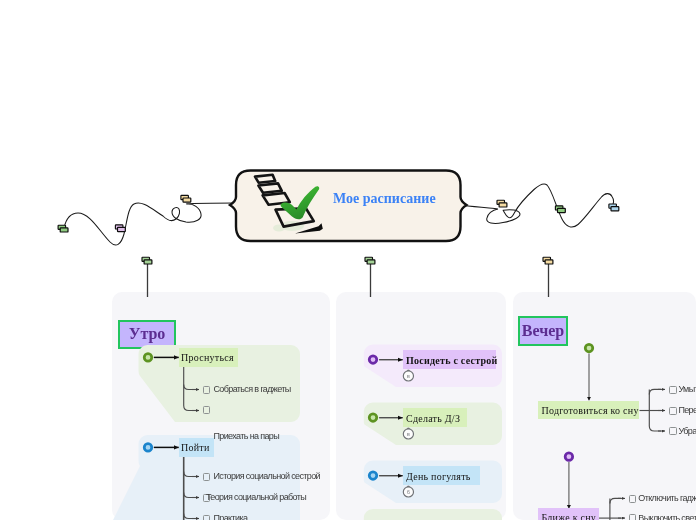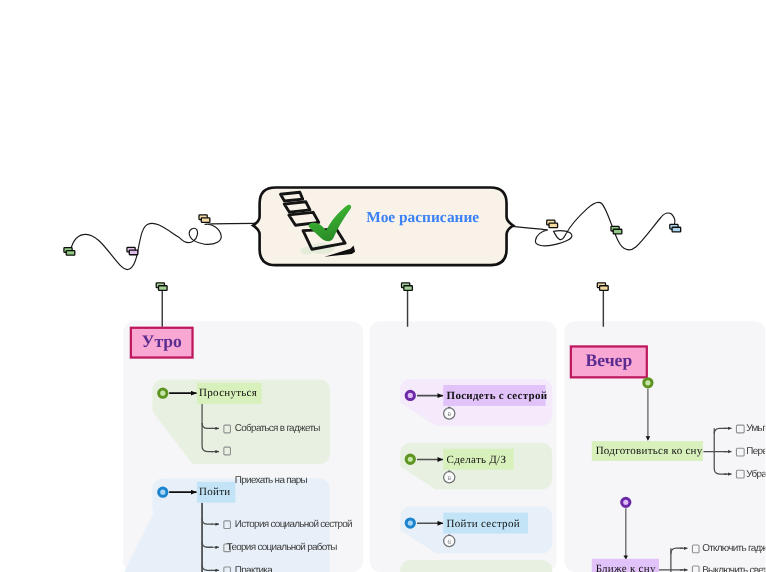--- a/index.html
+++ b/index.html
@@ -13,44 +13,44 @@
 
   
   #central{position:absolute;left:234px;top:168px;width:234px;height:80px;}
   #central .cbody{position:absolute;left:0;top:0;width:234px;height:80px;overflow:visible;}
   #central .ctitle{position:absolute;left:99px;top:23px;font-family:"Liberation Serif",serif;
      font-weight:700;font-size:14px;color:#3b82f6;white-space:nowrap;line-height:15px;text-align:right;}
   #central .cicon{position:absolute;left:13px;top:3px;width:84px;height:68px;}
 
   
   .col{position:absolute;background:#f6f6f9;border-radius:10px;}
-  .coltitle{position:absolute;background:#f9a8d4;border:2px solid #be185d;
+  .coltitle{position:absolute;background:#c4b5fd;border:2px solid #22c55e;
      font-family:"Liberation Serif",serif;font-weight:700;font-size:16px;color:#5c2d91;
-     display:flex;align-items:center;justify-content:center;box-sizing:border-box;}
+     display:flex;align-items:center;justify-content:center;box-sizing:border-box;margin-top:23px;}
 
   
   .hl{position:absolute;}
   .nodelabel{position:absolute;font-family:"Liberation Serif",serif;font-size:10px;
      color:#141414;white-space:nowrap;line-height:10px;letter-spacing:.25px;}
   .childlabel{position:absolute;font-family:"Liberation Sans",sans-serif;font-size:9px;
      color:#3b3b3b;white-space:nowrap;line-height:9px;letter-spacing:-0.63px;}
   .chk{position:absolute;width:7.4px;height:8px;border:1.15px solid #8d9192;
      border-radius:1.4px;background:transparent;box-sizing:border-box;}
 </style>
 </head>
 <body>
 
 <div id="stage">
 
   <div class="col" style="left:112px;top:292px;width:218px;height:228px;"></div>
   <div class="col" style="left:336px;top:292px;width:170px;height:228px;"></div>
   <div class="col" style="left:513px;top:292px;width:183px;height:228px;"></div>
 
   <div class="coltitle" style="left:118px;top:296.5px;width:58px;height:29.5px;">Утро</div>
-  <div class="coltitle" style="left:518px;top:314px;width:71px;height:29.5px;">Вечер</div>
+  <div class="coltitle" style="left:518px;top:293px;width:50px;height:29.5px;">Вечер</div>
 
   <svg class="layer" viewBox="0 0 696 520">
     <defs>
       <marker id="arrow" markerWidth="6" markerHeight="5" refX="5.1" refY="2.3" orient="auto" markerUnits="userSpaceOnUse">
         <path d="M0,0.1 L5.2,2.3 L0,4.5 z" fill="#0d0d0d"></path>
       </marker>
       <marker id="arrowsm" markerWidth="4" markerHeight="4" refX="3.2" refY="1.5" orient="auto" markerUnits="userSpaceOnUse">
         <path d="M0,0 L3.3,1.5 L0,3 z" fill="#3a3a3a"></path>
       </marker>
       <marker id="arrowdn" markerWidth="5" markerHeight="5" refX="3.6" refY="2.1" orient="auto" markerUnits="userSpaceOnUse">
@@ -210,21 +210,21 @@
   <div class="hl" style="left:403.2px;top:350.3px;width:93px;height:18.6px;background:#e1c2f9;"></div>
   <div class="hl" style="left:403.2px;top:408.3px;width:63.5px;height:18.6px;background:#d8f0bb;"></div>
   <div class="hl" style="left:403.2px;top:466.3px;width:76.4px;height:18.6px;background:#c3e4f7;"></div>
   <div class="hl" style="left:538.3px;top:401.2px;width:101.2px;height:18.2px;background:#d8f0bb;"></div>
   <div class="hl" style="left:538.4px;top:507.5px;width:61px;height:18.6px;background:#e1c2f9;"></div>
 
   <div class="nodelabel" style="left:181px;top:353px;">Проснуться</div>
   <div class="nodelabel" style="left:181px;top:443px;">Пойти</div>
   <div class="nodelabel" style="left:406px;top:355.5px;font-weight:bold;">Посидеть с сестрой</div>
   <div class="nodelabel" style="left:406px;top:413.5px;">Сделать Д/З</div>
-  <div class="nodelabel" style="left:406px;top:471.5px;">Пойти сестрой</div>
+  <div class="nodelabel" style="left:406px;top:471.5px;">День погулять</div>
   <div class="nodelabel" style="left:541.5px;top:405.8px;">Подготовиться ко сну</div>
   <div class="nodelabel" style="left:541.5px;top:512.5px;">Ближе к сну</div>
 
   <svg class="layer" viewBox="0 0 696 520">
     <g>
       <rect x="407.3" y="369.8" width="2.2" height="1.9" rx="0.5" fill="#4a4d50"></rect>
       <circle cx="408.4" cy="375.9" r="5.1" fill="#fcfcfc" stroke="#6f7276" stroke-width="1.15"></circle>
       <text x="408.4" y="378.3" text-anchor="middle" font-family="Liberation Sans, sans-serif" font-size="6" fill="#87898d">в</text>
     </g>
     <g>

